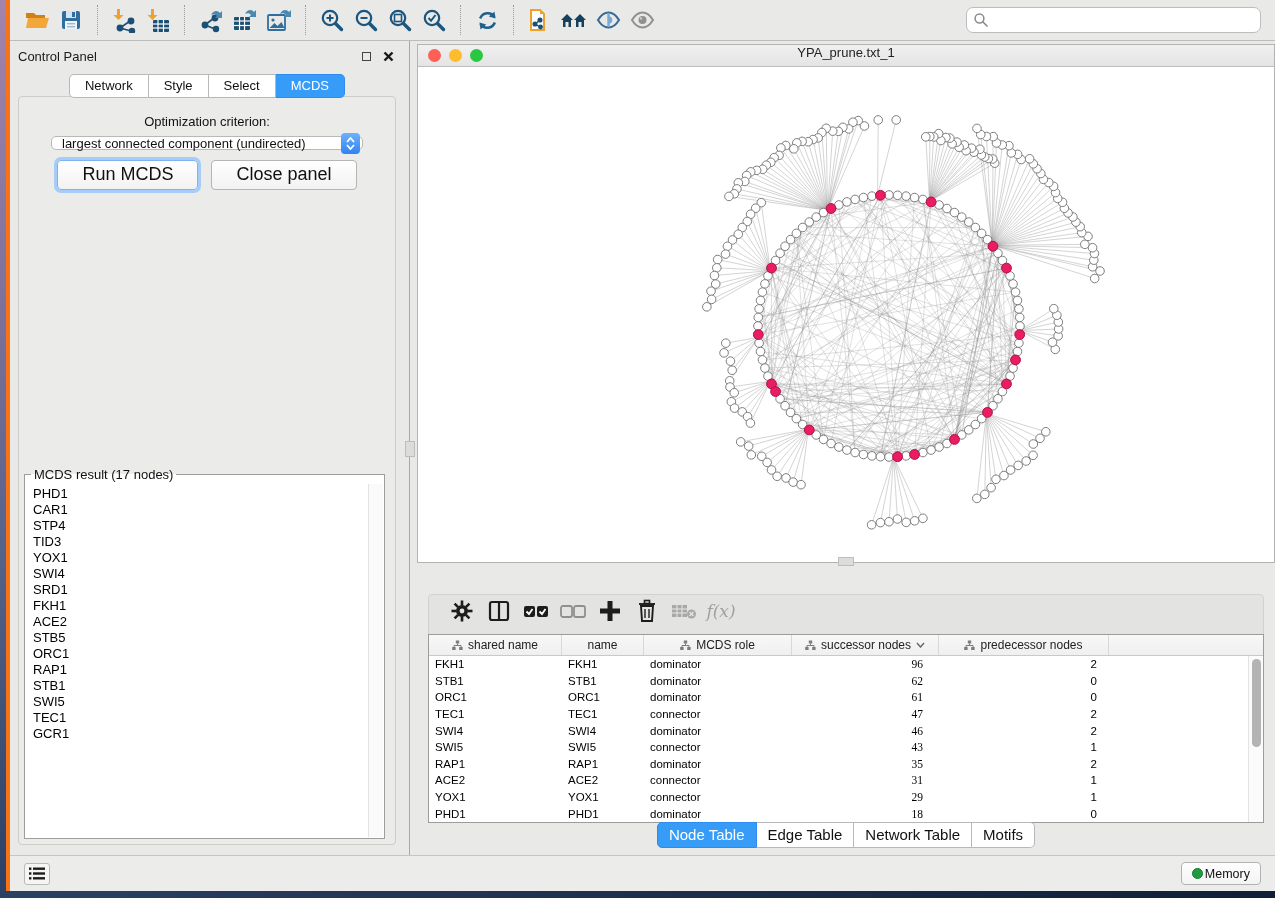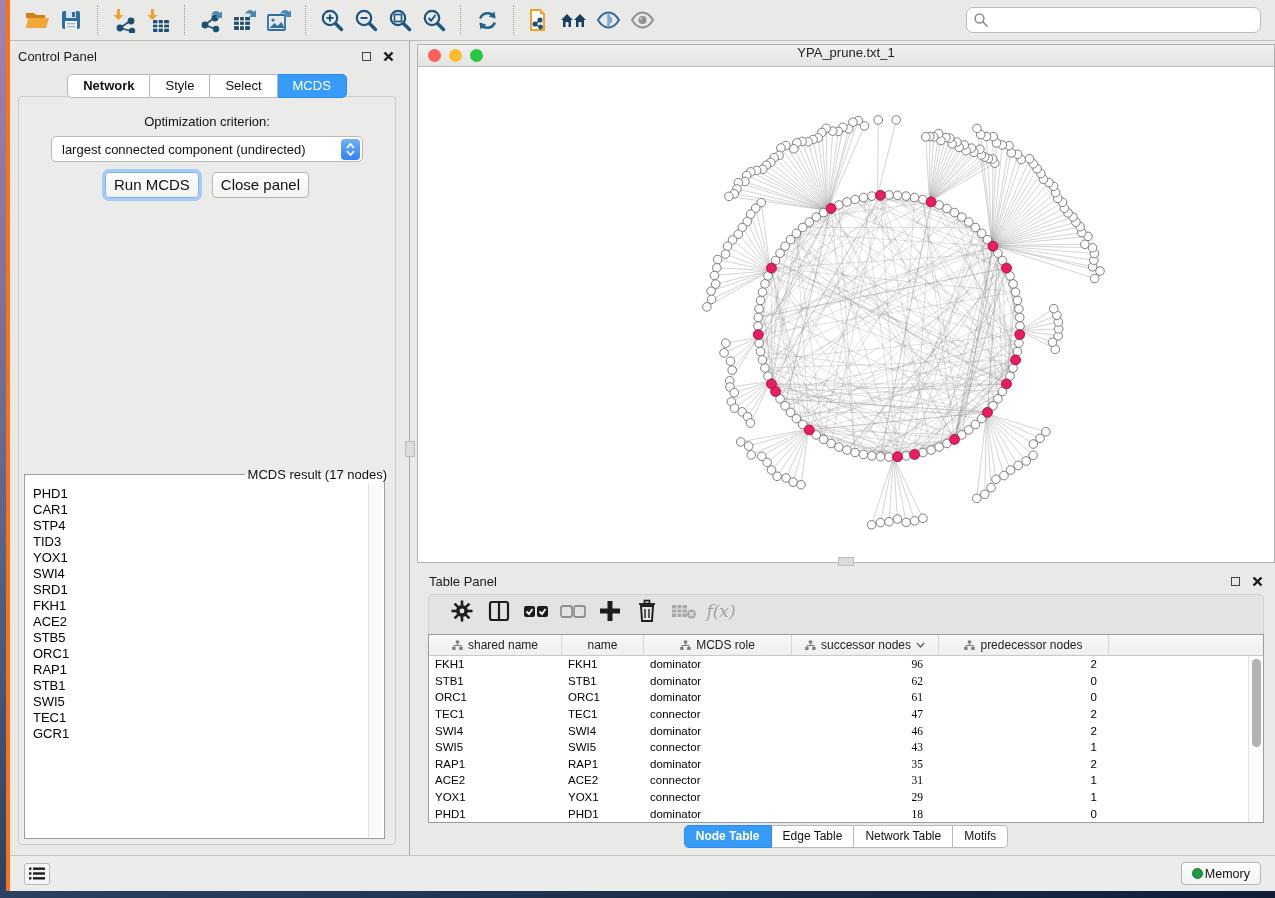--- a/index.html
+++ b/index.html
@@ -26,41 +26,41 @@
   .control-panel { position:absolute; left:0; top:41px; width:394px; bottom:36px; background:#e9e9e8; }
   .panel-head { position:absolute; left:8px; right:8px; top:6px; height:18px; display:flex; align-items:center; }
   .panel-title { font-size:13px; color:#1a1a1a; }
   .panel-head .spacer { flex:1; }
   .mini-btn { width:16px; height:16px; display:flex; align-items:center; justify-content:center; border:none; background:transparent; margin-left:6px; }
   .float-glyph { width:9px; height:9px; border:1.5px solid #444; display:inline-block; }
 
   .seg-tabs { position:absolute; left:0; right:0; top:33px; display:flex; justify-content:center; z-index:3; }
   .seg-tab { font-size:13px; color:#111; background:#fff; border:1px solid #b8b8b8; border-left:none;
              padding:3px 15px 4px; cursor:default; }
-  .seg-tab:first-child { border-left:1px solid #b8b8b8; border-radius:5px 0 0 5px;font-weight:bold; }
+  .seg-tab:first-child { border-left:1px solid #b8b8b8; border-radius:5px 0 0 5px; }
   .seg-tab:last-child { border-radius:0 5px 5px 0; }
   .seg-tab.active { background:#379bf8; border-color:#2e8cf0; color:#fff; }
 
   .cp-content { position:absolute; left:8px; right:8px; top:55px; bottom:10px; background:#ebebea;
                 border:1px solid #cccccb; border-radius:4px; }
   .opt-label { margin-top:17px; text-align:center; font-size:13px; color:#111; }
-  .combo { margin:7px auto 0; width:312px; height:26px; background:#fff; border:1px solid #b9b9b9;
+  .combo { margin:7px auto 0; width:312px; height:14px; background:#fff; border:1px solid #b9b9b9;
            border-radius:5px; display:flex; align-items:center; position:relative; }
   .combo-value { flex:1; font-size:13px; color:#111; padding-left:10px; white-space:nowrap; overflow:hidden; }
   .combo-stepper { width:19px; height:21px; margin-right:2px; border-radius:4px;
                    background:linear-gradient(#6fb1f9,#3183f2); display:flex; flex-direction:column;
                    align-items:center; justify-content:center; gap:1px; }
   .btn-row { margin-top:10px; display:flex; justify-content:center; gap:13px; }
-  .push-btn { font-size:15px; color:#111; background:linear-gradient(#ffffff,#f2f2f2);
-              border:1px solid #b5b5b5; border-radius:4px; padding:3px 8px 4px; }
+  .push-btn { font-size:18px; color:#111; background:linear-gradient(#ffffff,#f2f2f2);
+              border:1px solid #b5b5b5; border-radius:4px; padding:3px 24px 4px; }
   .push-btn.focused { box-shadow:0 0 0 3px #a5cdf7; border-color:#7eb3ef; }
 
   fieldset.mcds-box { position:absolute; left:5px; right:10px; top:370px; height:372px;
                       background:#fff; border:1px solid #9e9e9e; }
-  fieldset.mcds-box legend { font-size:13px; color:#111; margin-left:6px; padding:0 3px;text-align:right; }
+  fieldset.mcds-box legend { font-size:13px; color:#111; margin-left:6px; padding:0 3px; }
   .mcds-list { position:absolute; left:1px; top:2px; bottom:1px; right:16px; overflow:hidden;
                padding:2px 0 0 7px; }
   .mcds-item { font-size:13px; line-height:16px; color:#000; }
   .mcds-scroll { position:absolute; top:2px; bottom:1px; right:1px; width:15px; background:#fafafa;
                  border-left:1px solid #e2e2e2; }
 
   
   .v-split { position:absolute; left:394px; top:41px; width:13px; bottom:36px; background:#e9e9e8; }
   .v-split .bar { position:absolute; left:5px; top:0; bottom:0; width:1px; background:#a9a9a9; }
   .v-grip { position:absolute; left:1px; top:400px; width:10px; height:16px; background:#dcdcdc; border:1px solid #bdbdbd; }
@@ -95,21 +95,21 @@
   .th .sitemap { flex:0 0 auto; }
   .tbl-body { position:absolute; left:0; right:15px; top:21px; bottom:0; overflow:hidden; }
   .tr { height:16.6px; align-items:center; }
   .td { font-size:11.5px; color:#000; padding-left:6px; white-space:nowrap; overflow:hidden; }
   .td.num { text-align:right; padding-right:16px;font-family:Liberation Serif, serif; }
   .td.num2 { text-align:right; padding-right:12px; }
   .tbl-scroll { position:absolute; right:0; top:21px; bottom:0; width:15px; background:#fbfbfb; border-left:1px solid #e3e3e3; }
   .tbl-thumb { position:absolute; left:3px; top:3px; width:9px; height:88px; background:#b3b3b3; border-radius:5px; }
 
   .bottom-tabs { position:absolute; left:0; right:0; bottom:7px; display:flex; justify-content:center; }
-  .bottom-tabs .seg-tab { font-size:12px; padding:3px 11px 4px; }
+  .bottom-tabs .seg-tab { font-size:15px; padding:3px 11px 4px; }
 
   
   .statusbar { position:absolute; left:0; right:0; bottom:0; height:36px; background:#ececeb;
                border-top:1px solid #c6c6c6; display:flex; align-items:center; padding:0 14px; }
   .status-btn { width:26px; height:22px; background:#f5f5f4; border:1px solid #b9b9b9; border-radius:3px;
                 display:flex; align-items:center; justify-content:center; }
   .memory-btn { margin-left:auto; height:23px; background:linear-gradient(#fefefe,#f3f3f3);
                 border:1px solid #b3b3b3; border-radius:4px; display:flex; align-items:center;
                 gap:2px; padding:0 10px; font-size:12.5px; color:#111; }
   .mem-dot { width:11px; height:11px; border-radius:50%; background:#1f9c40; border:1px solid #157a30; }
@@ -1002,33 +1002,20 @@
             <circle cx="357.5506721042385" cy="323.5" r="4.9" fill="#ea1d63" stroke="#b30d4c" stroke-width="1"></circle>
           </g>
         </svg>
     </div>
   </div>
   <div class="h-split">
     <div class="h-grip"></div>
   </div>
 
   <div class="table-panel">
-    <div class="panel-head" style="left:12px; right:10px;">
-      <span class="panel-title">Table Panel</span>
-      <span class="spacer"></span>
-      <button class="mini-btn">
-          <span class="float-glyph"></span>
-        </button>
-      <button class="mini-btn">
-        <svg width="11" height="11" viewBox="0 0 11 11">
-          <line x1="1.5" y1="1.5" x2="9.5" y2="9.5" stroke="#1a1a1a" stroke-width="2.4"></line>
-          <line x1="9.5" y1="1.5" x2="1.5" y2="9.5" stroke="#1a1a1a" stroke-width="2.4"></line>
-        </svg>
-      </button>
-    </div>
 
     <div class="tp-toolbar">
       <button class="tp-btn">
         <svg width="24" height="24" viewBox="0 0 24 24">
           <g fill="#1d1d1d">
             <circle cx="12" cy="12" r="6"></circle>
             <rect x="10.7" y="1.5" width="2.6" height="5"></rect>
               <rect x="10.7" y="17.5" width="2.6" height="5"></rect>
             <rect x="10.7" y="1.5" width="2.6" height="5" transform="rotate(45 12 12)"></rect>
             <rect x="10.7" y="17.5" width="2.6" height="5" transform="rotate(45 12 12)"></rect>

